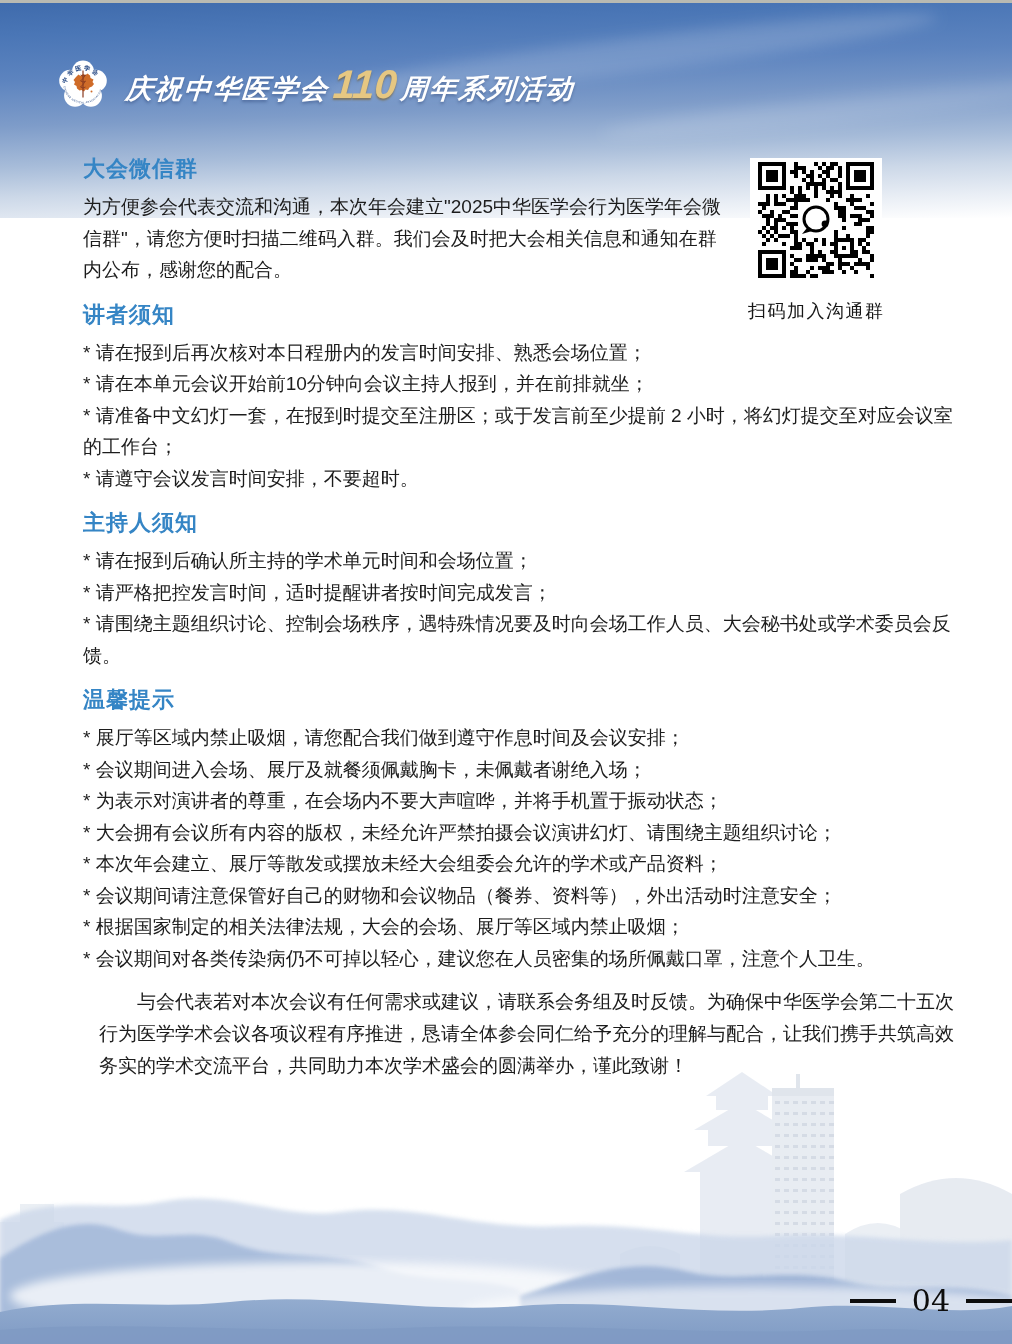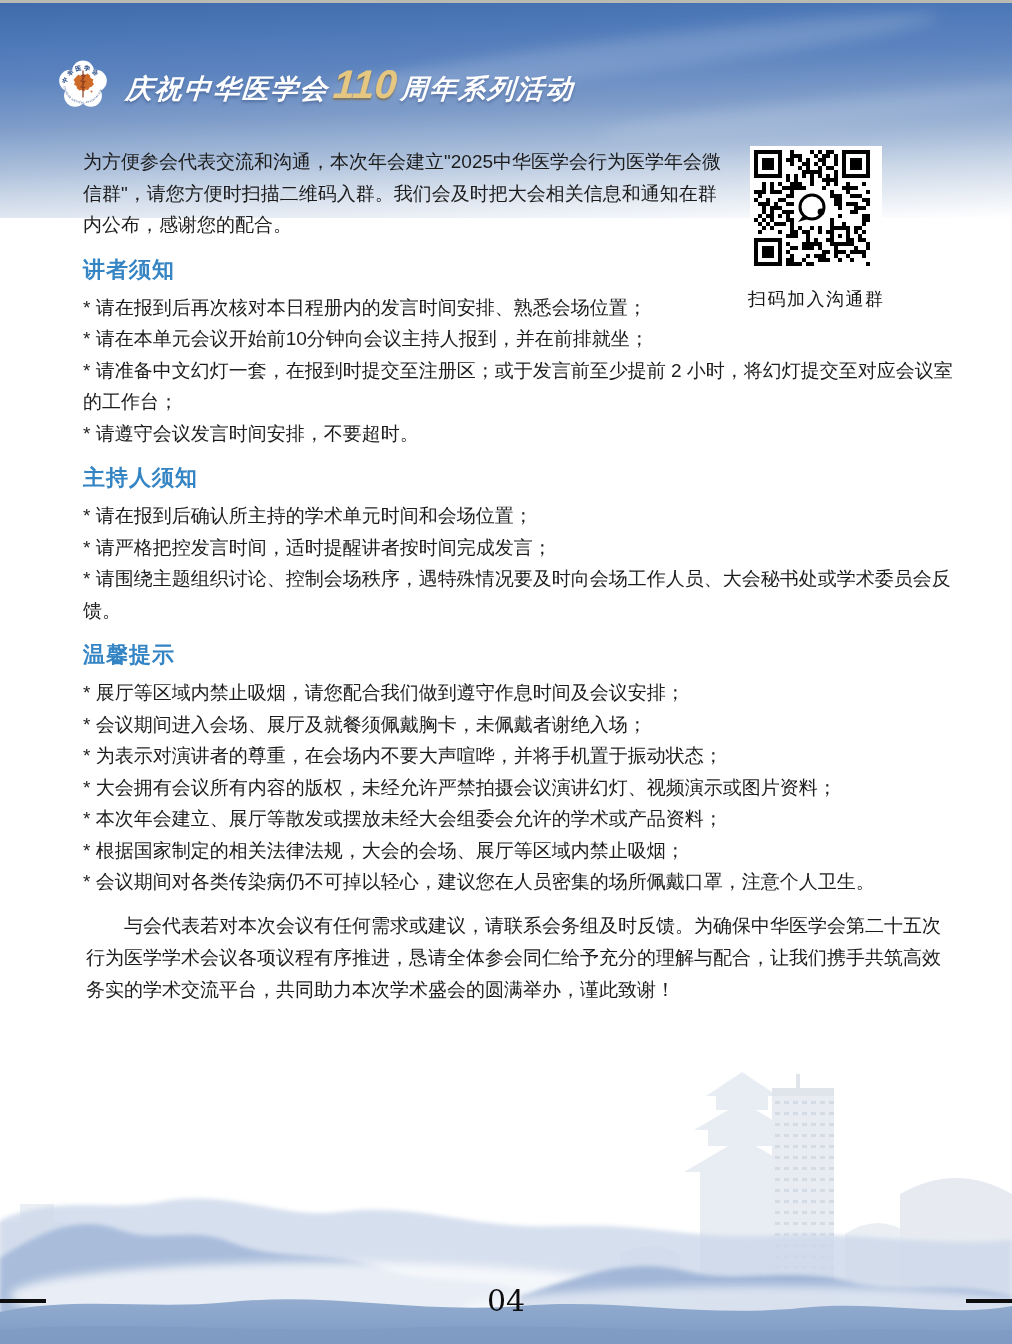--- a/index.html
+++ b/index.html
@@ -33,29 +33,29 @@
   }
   
   .content{position:absolute;top:146px;left:83px;right:58px;z-index:3;}
   .section-heading{
     font-size:22px;font-weight:700;color:#3585c5;
     margin:14px 0 7px 0;letter-spacing:1px;
   }
   .section-heading.first{margin-top:8px;}
   .line{font-size:19px;line-height:31.5px;margin:0;white-space:pre-wrap;}
   .wechat-text{width:648px;}
-  .closing{font-size:19px;line-height:32px;margin:12px 0 0 3px;text-indent:2em;}
-  
-  .qr-abs{position:absolute;top:0;right:70px;width:136px;}
+  .closing{font-size:19px;line-height:32px;margin:12px 0 0 16px;text-indent:2em;}
+  
+  .qr-abs{position:absolute;top:12px;right:70px;width:136px;text-align:center;}
   .qr-box{background:#ffffff;width:124px;height:124px;margin:0 auto;padding:4px;}
   .qr-caption{font-size:18px;color:#161616;margin-top:9px;letter-spacing:1.5px;white-space:nowrap;}
   
   .footer{
     position:absolute;bottom:28px;left:0;right:0;z-index:4;
-    display:flex;justify-content:space-between;align-items:center;gap:24px;
+    display:flex;justify-content:flex-end;align-items:center;gap:16px;
   }
   .footer-rule{width:46px;height:3.5px;background:#0d0d0d;}
   .page-number{font-family:"DejaVu Serif","Liberation Serif",serif;font-size:30px;color:#0d0d0d;line-height:1;}
   
   .landscape{position:absolute;bottom:0;left:0;width:1012px;height:300px;z-index:1;pointer-events:none;}
 </style>
 </head>
 <body>
 
 <div class="page">
@@ -151,20 +151,21 @@
     <div class="title">
       <span class="t-part">庆祝中华医学会</span>
       <span class="t-num">110</span>
       <span class="t-part">周年系列活动</span>
     </div>
   </div>
 
   <div class="content">
 
     <section>
+      <h2 class="section-heading first">大会微信群</h2>
       <p class="line wechat-text">为方便参会代表交流和沟通，本次年会建立"2025中华医学会行为医学年会微信群"，请您方便时扫描二维码入群。我们会及时把大会相关信息和通知在群内公布，感谢您的配合。</p>
     </section>
 
     <div class="qr-abs">
       <div class="qr-box">
         <svg id="qr-svg" width="116" height="116" viewBox="0 0 116 116" aria-hidden="true">
             <rect x="36" y="0" width="4" height="4" fill="#000"></rect>
             <rect x="56" y="0" width="4" height="4" fill="#000"></rect>
             <rect x="64" y="0" width="4" height="4" fill="#000"></rect>
             <rect x="72" y="0" width="4" height="4" fill="#000"></rect>
@@ -450,22 +451,23 @@
       <p class="line">* 请在报到后确认所主持的学术单元时间和会场位置；</p>
       <p class="line">* 请严格把控发言时间，适时提醒讲者按时间完成发言；</p>
       <p class="line">* 请围绕主题组织讨论、控制会场秩序，遇特殊情况要及时向会场工作人员、大会秘书处或学术委员会反馈。</p>
     </section>
 
     <section>
       <h2 class="section-heading">温馨提示</h2>
       <p class="line">* 展厅等区域内禁止吸烟，请您配合我们做到遵守作息时间及会议安排；</p>
       <p class="line">* 会议期间进入会场、展厅及就餐须佩戴胸卡，未佩戴者谢绝入场；</p>
       <p class="line">* 为表示对演讲者的尊重，在会场内不要大声喧哗，并将手机置于振动状态；</p>
-      <p class="line">* 大会拥有会议所有内容的版权，未经允许严禁拍摄会议演讲幻灯、视频演示或图片资料；</p>
+      <p class="line">* 大会拥有会议所有内容的版权，未经允许严禁拍摄会议演讲幻灯、请围绕主题组织讨论；</p>
       <p class="line">* 本次年会建立、展厅等散发或摆放未经大会组委会允许的学术或产品资料；</p>
+      <p class="line">* 会议期间请注意保管好自己的财物和会议物品（餐券、资料等），外出活动时注意安全；</p>
       <p class="line">* 根据国家制定的相关法律法规，大会的会场、展厅等区域内禁止吸烟；</p>
       <p class="line">* 会议期间对各类传染病仍不可掉以轻心，建议您在人员密集的场所佩戴口罩，注意个人卫生。</p>
     </section>
 
     <p class="closing">与会代表若对本次会议有任何需求或建议，请联系会务组及时反馈。为确保中华医学会第二十五次行为医学学术会议各项议程有序推进，恳请全体参会同仁给予充分的理解与配合，让我们携手共筑高效务实的学术交流平台，共同助力本次学术盛会的圆满举办，谨此致谢！</p>
   </div>
 
   <div class="footer">
     <div class="footer-rule"></div>
     <span class="page-number">04</span>

